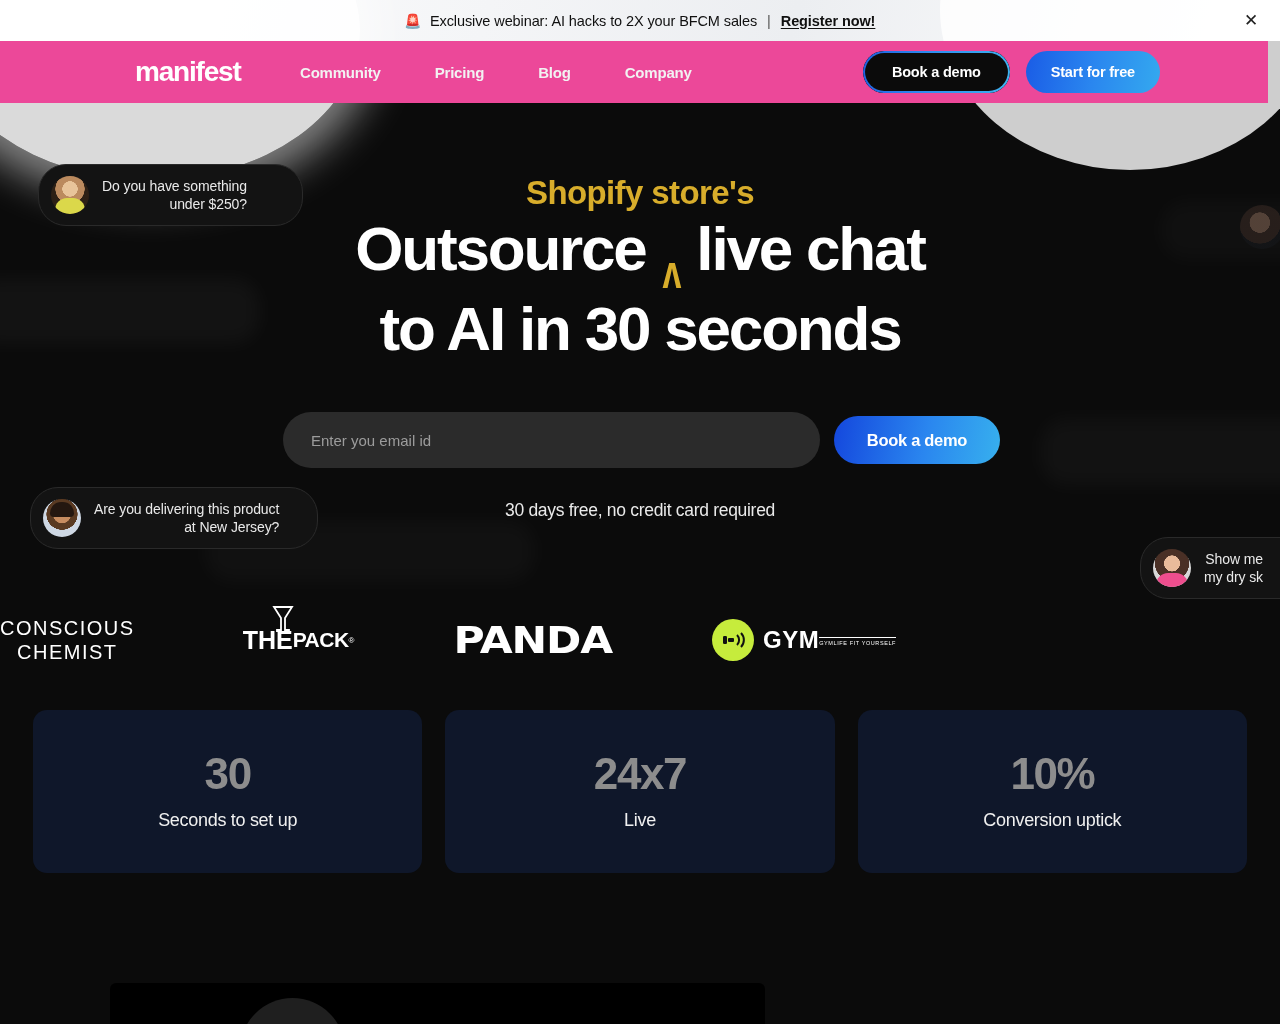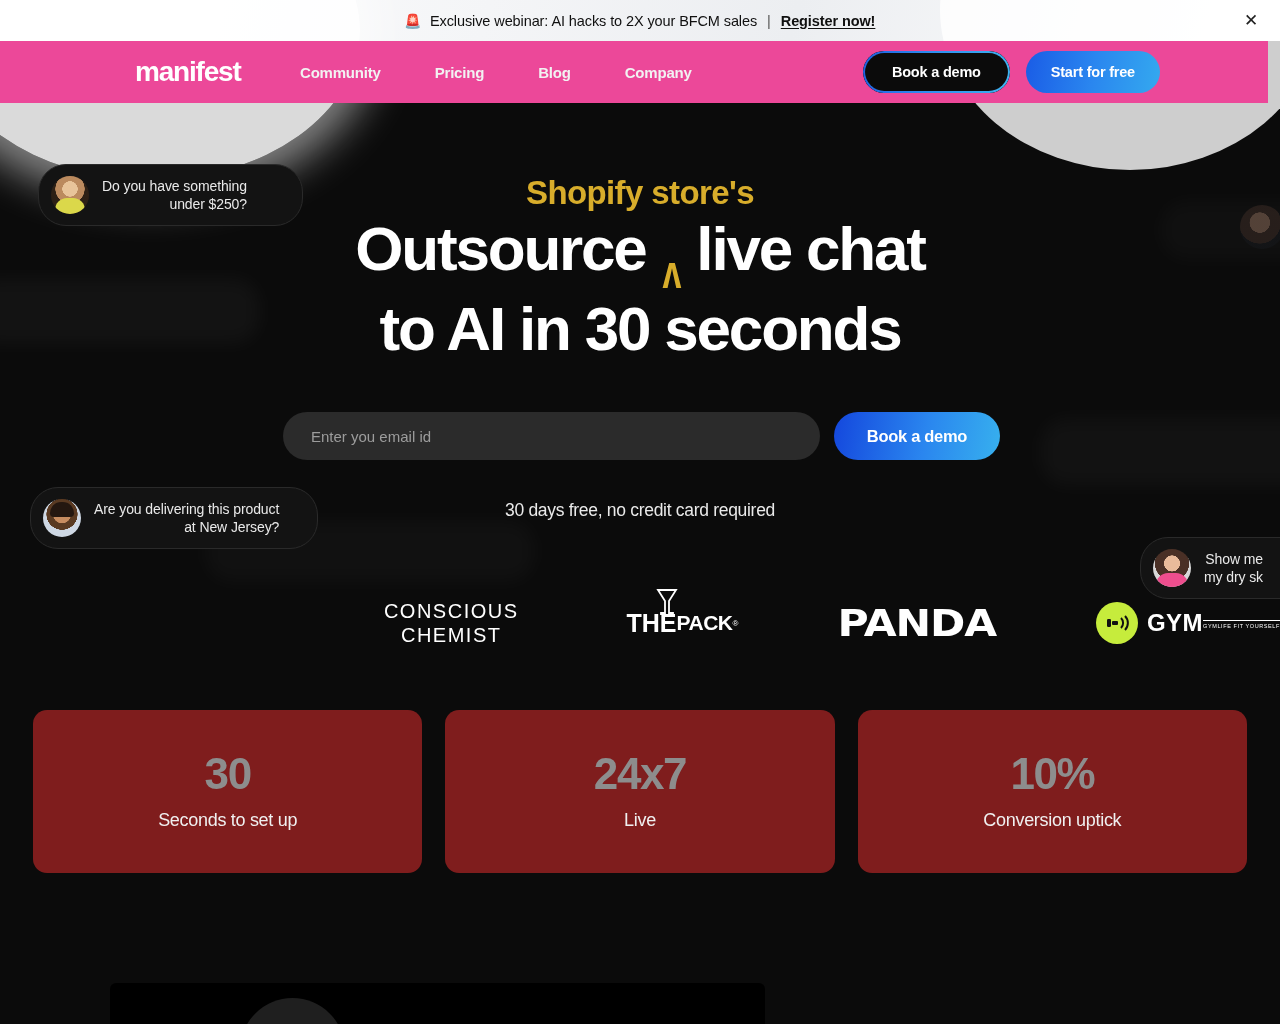--- a/index.html
+++ b/index.html
@@ -100,21 +100,21 @@
     font-size: 34px; vertical-align: -14px; margin: 0 2px;
     transform: scaleY(1.35); line-height: 1;
   }
 
   
   .form-row {
     position: absolute; top: 412px; left: 283px;
     display: flex; align-items: center; gap: 14px;
   }
   .email-input {
-    width: 537px; height: 48px; border-radius: 999px;
+    width: 537px; height: 56px; border-radius: 999px;
     background: #2b2b2b; border: none; outline: none;
     padding: 0 28px; color: #e8e8e8; font-size: 15px;
     font-family: "Liberation Sans", sans-serif;
   }
   .email-input::placeholder { color: #9c9c9c; }
   .btn-demo-filled {
     width: 166px; height: 48px; border-radius: 999px; border: none; cursor: pointer;
     background: linear-gradient(100deg, #1447dd 0%, #2a86ef 55%, #37b0ee 100%);
     color: #fff; font-size: 16.5px; font-weight: bold; letter-spacing: -0.3px;
   }
@@ -155,22 +155,22 @@
     position: absolute; border-radius: 26px;
     background: rgba(255,255,255,0.035); filter: blur(9px); z-index: 4;
   }
   .bb1 { left: -30px; top: 278px; width: 290px; height: 66px; }
   .bb2 { left: 205px; top: 520px; width: 330px; height: 62px; background: rgba(255,255,255,0.028); }
   .bb3 { left: 1040px; top: 418px; width: 300px; height: 68px; background: rgba(255,255,255,0.03); }
   .bb4 { left: 1160px; top: 200px; width: 220px; height: 60px; background: rgba(255,255,255,0.025); }
 
   
   .logo-strip {
-    position: absolute; top: 592px; left: 0; width: 1280px; height: 62px;
-    display: flex; align-items: center; justify-content: flex-end; gap: 108px; z-index: 10;
+    position: absolute; top: 609px; left: 0; width: 1280px; height: 62px;
+    display: flex; align-items: center; justify-content: flex-start; gap: 108px; z-index: 10;
   }
   .brand { color: #fff; display: flex; align-items: center; justify-content: center; }
   .brand-conscious {
     font-size: 20px; letter-spacing: 1.5px; line-height: 24px; text-align: center; font-weight: 400;
   }
   .brand-thepack { display: flex; align-items: center; gap: 0; position: relative; }
   .tp-the { font-size: 25px; font-weight: bold; letter-spacing: 0px; }
   .tp-pack { font-size: 21px; font-weight: bold; letter-spacing: -0.5px; }
   .tp-glass {
     position: absolute; left: 29px; top: -20px; width: 22px; height: 26px;
@@ -185,21 +185,21 @@
   .gym-text { display: flex; flex-direction: row; align-items: center; }
   .gym-word { font-size: 24px; font-weight: bold; letter-spacing: 0.5px; line-height: 24px; }
   .gym-tag { font-size: 5.5px; letter-spacing: 0.6px; border-top: 1px solid #fff; padding-top: 2px; margin-top: 2px; }
 
   
   .stats {
     position: absolute; top: 710px; left: 33px; width: 1214px;
     display: flex; gap: 23px; z-index: 10;
   }
   .stat-card {
-    flex: 1; height: 163px; border-radius: 14px; background: #7f1d1d;
+    flex: 1; height: 163px; border-radius: 14px; background: #0f172a;
     display: flex; flex-direction: column; align-items: center; justify-content: center; gap: 14px;
   }
   .stat-num { color: #8d8d8d; font-size: 44px; font-weight: bold; letter-spacing: -1.4px; line-height: 1; }
   .stat-label { color: #f0f0f0; font-size: 18px; letter-spacing: -0.3px; }
 
   
   .bottom-panel {
     position: absolute; left: 110px; top: 983px; width: 655px; height: 80px;
     background: #000; border-radius: 6px 6px 0 0; overflow: hidden; z-index: 8;
   }

